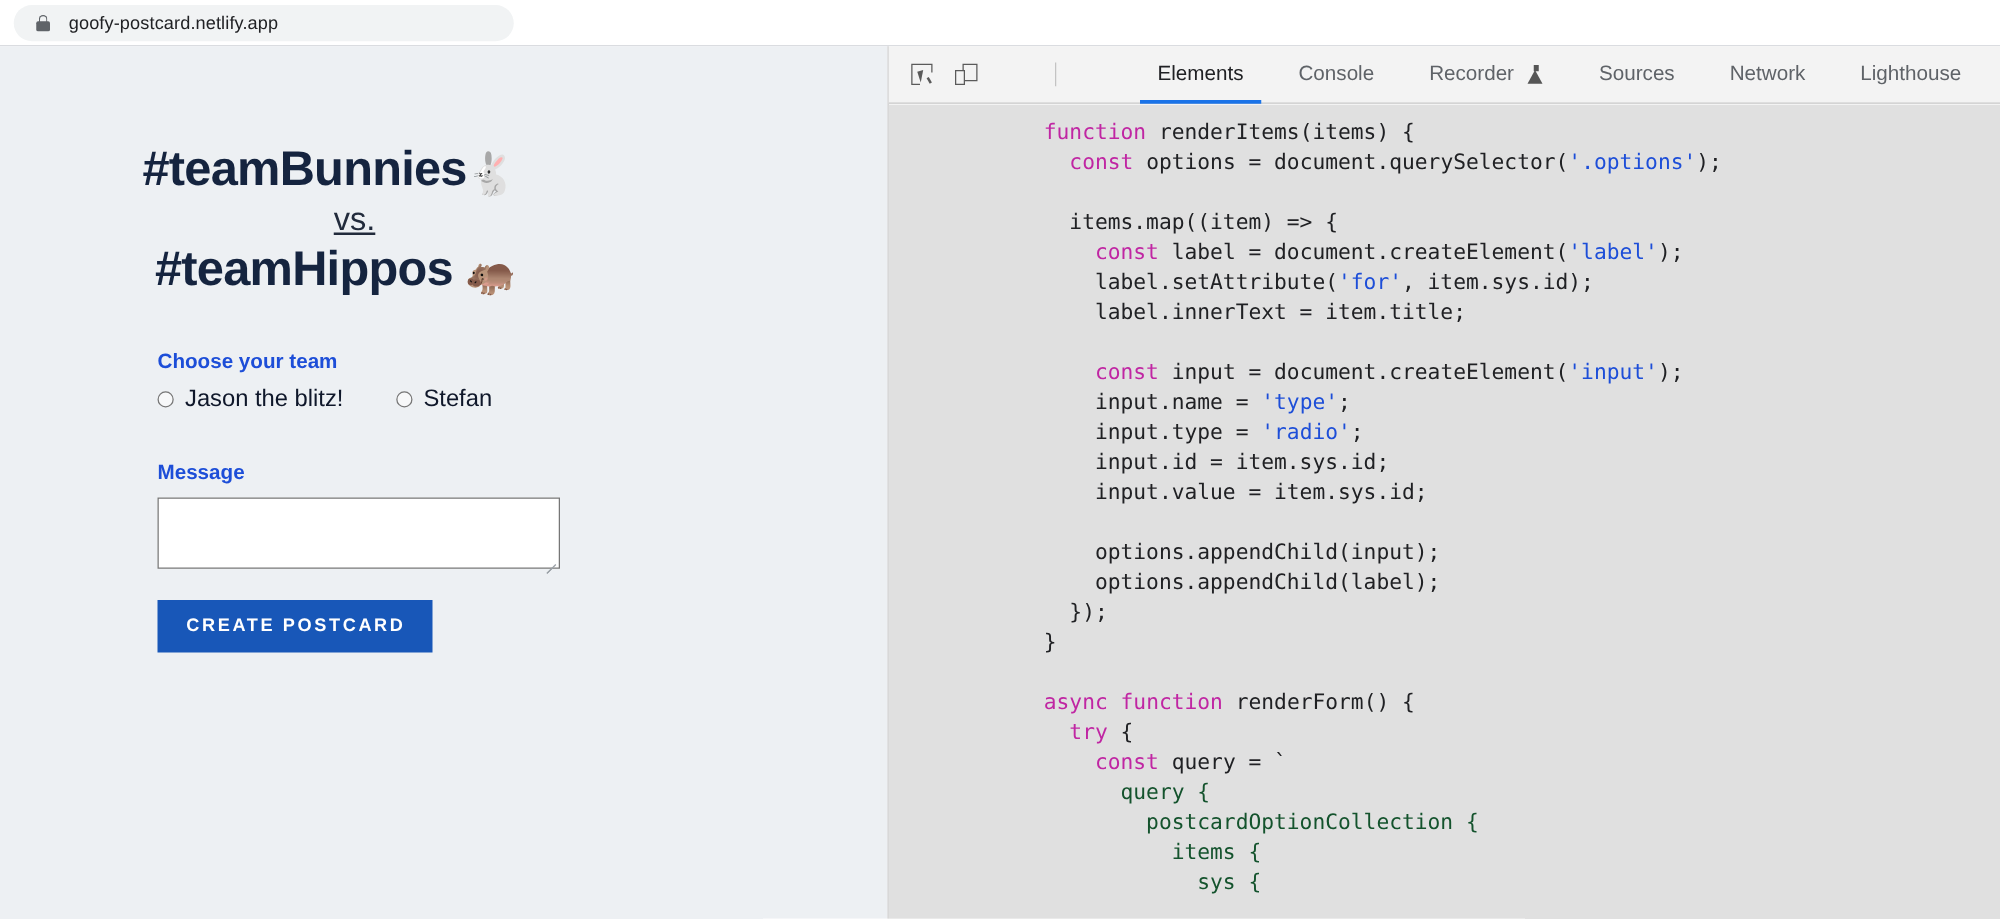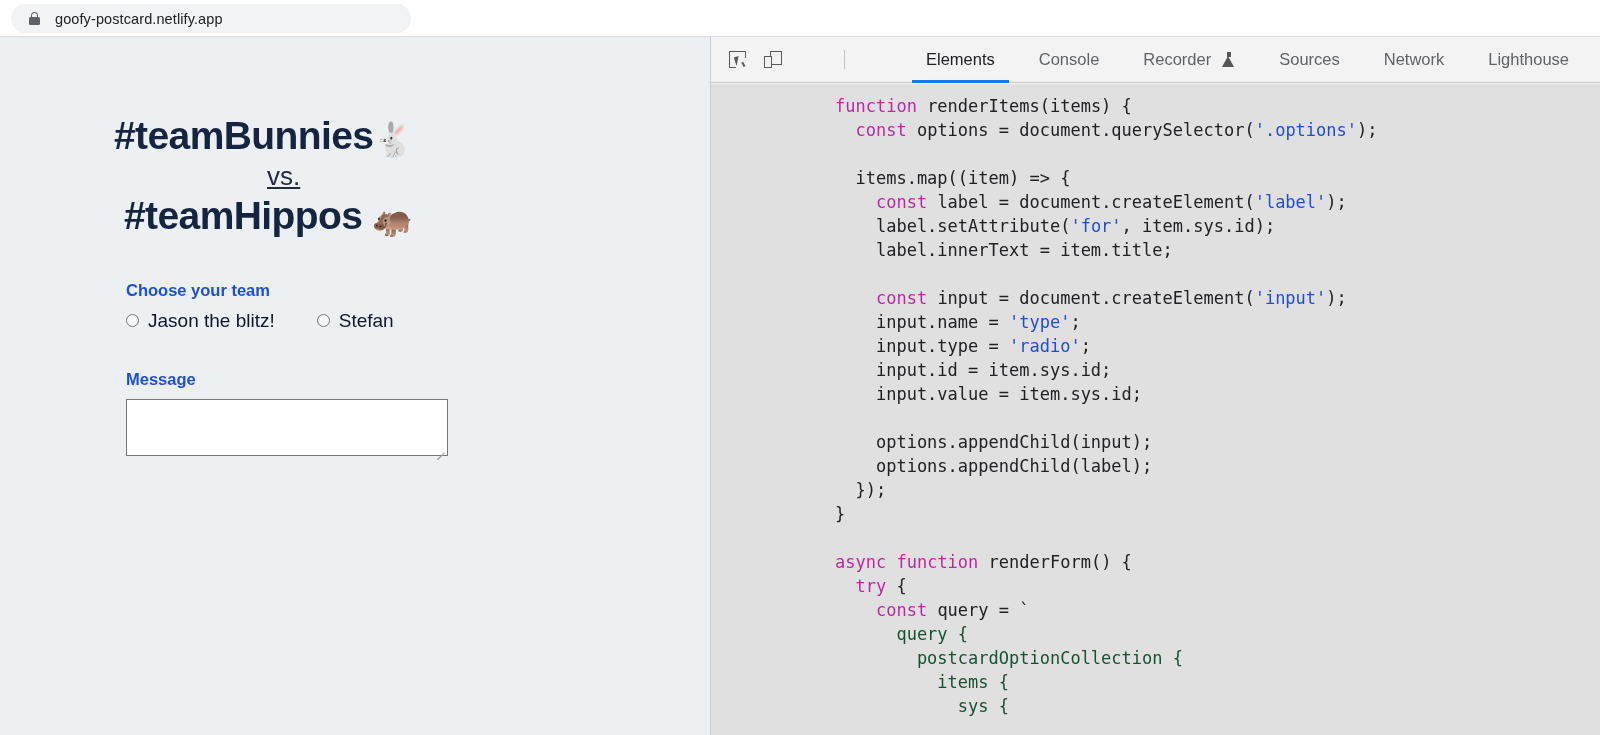--- a/index.html
+++ b/index.html
@@ -310,20 +310,21 @@
         </div>
 
         <div class="field-label msg-label">Message</div>
         <div class="msg-box">
           <span class="resize-grip">
               <i></i>
               <i></i>
             </span>
         </div>
 
+        <button class="cta-button">CREATE POSTCARD</button>
       </div>
     </div>
   </div>
 
   <div class="devtools">
     <div class="dt-toolbar">
       <div class="dt-icons">
         <div class="dt-icon-btn">
           <span class="icon-inspect">
               <span class="br"></span>

